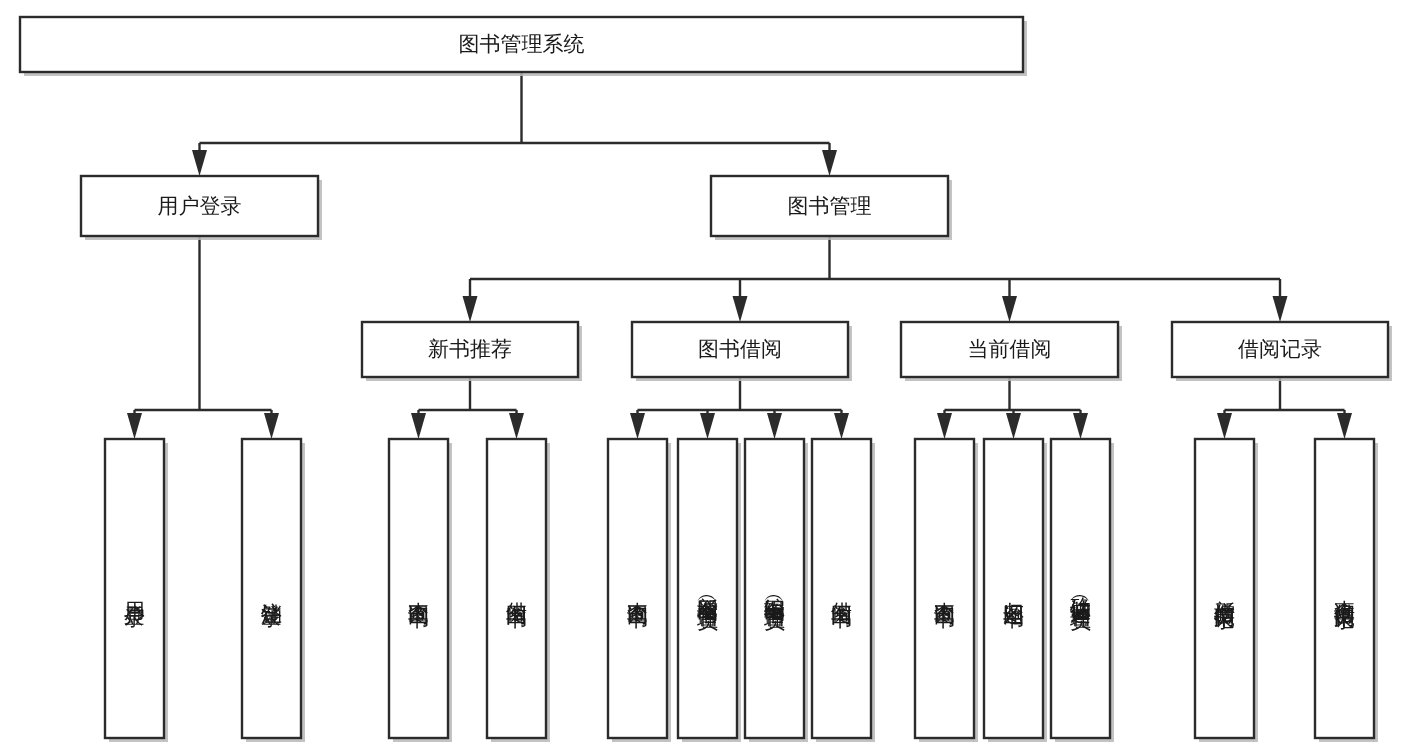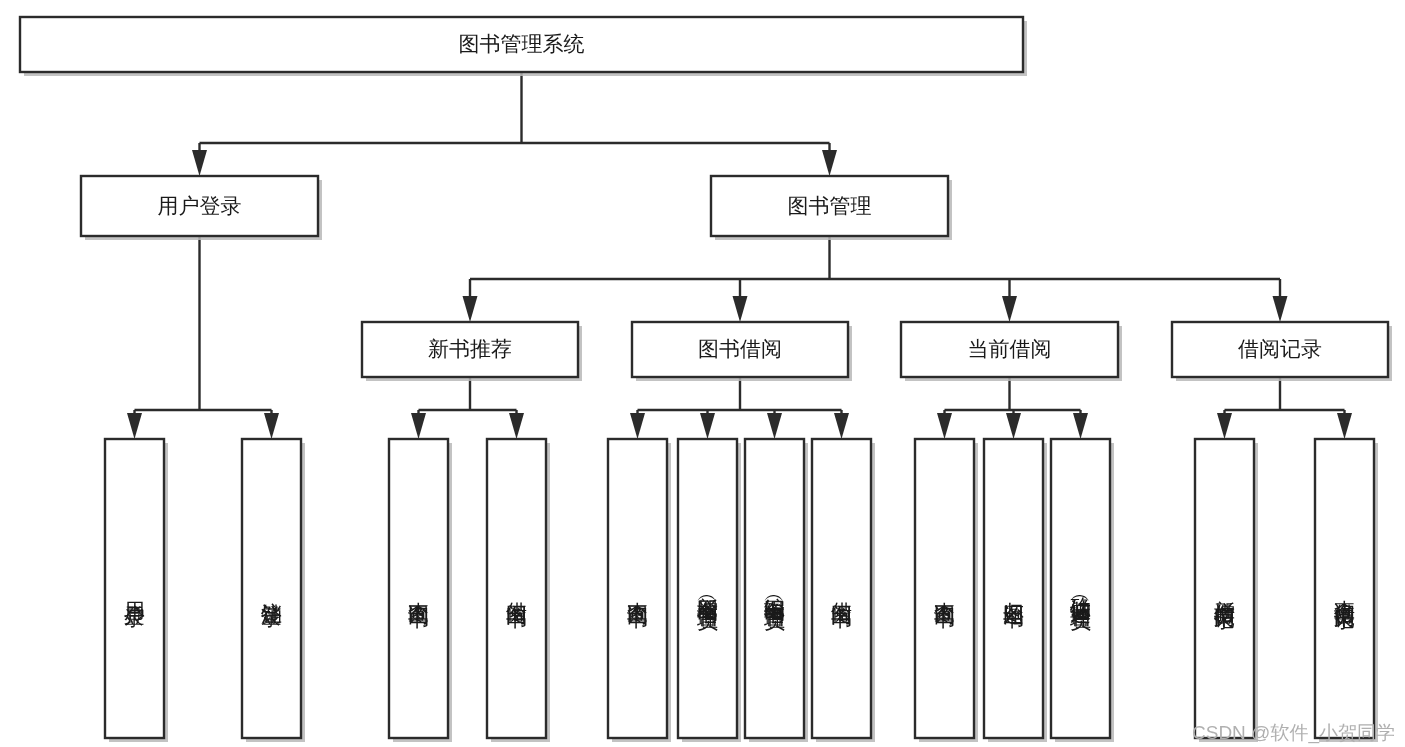--- a/index.html
+++ b/index.html
@@ -278,14 +278,13 @@
       <div class="vlabel-wrap" style="position: absolute; left: 1051px; top: 435px; width: 59px; height: 299px;">
         <span class="vlabel-text">确认归还（管理员）</span>
       </div>
       <div class="vlabel-wrap" style="position: absolute; left: 1195px; top: 435px; width: 59px; height: 299px;">
         <span class="vlabel-text">新增借阅记录</span>
       </div>
       <div class="vlabel-wrap" style="position: absolute; left: 1315px; top: 435px; width: 59px; height: 299px;">
         <span class="vlabel-text">查询借阅记录</span>
       </div>
     </div>
-  <div class="watermark" style="left: 1192px; top: 716px;">CSDN @软件_小贺同学</div>
 </div>
 
 </body></html>

